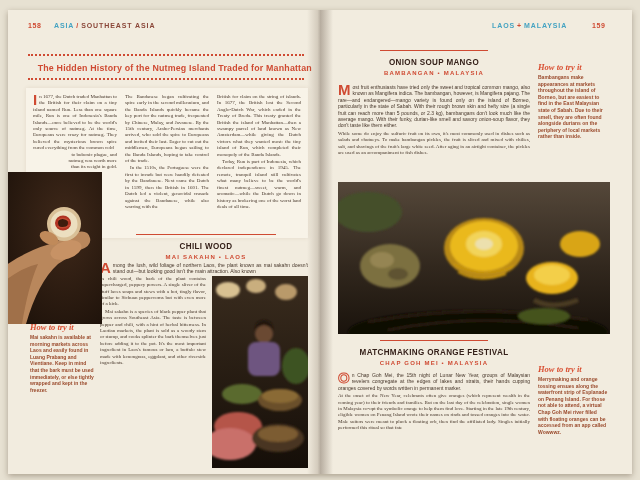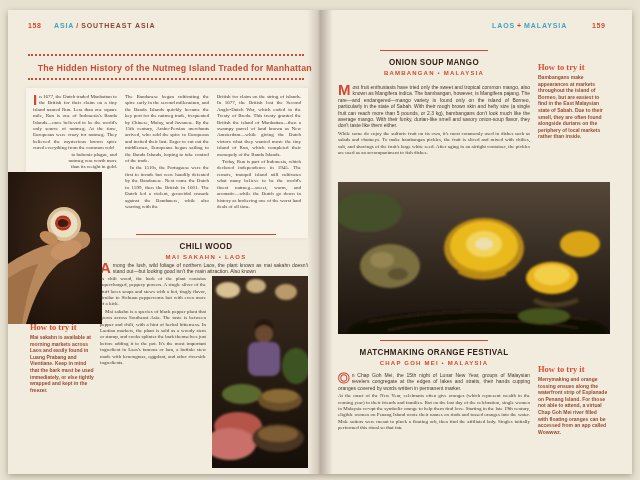--- a/index.html
+++ b/index.html
@@ -34,21 +34,21 @@
            font-size:15px;line-height:12px;color:#cf4a32;margin:0 2px 0 0;}
   .dropcap.outline{color:transparent;-webkit-text-stroke:1px #cf4a32;}
 
   
   .rule{height:1px;background:#cf4a32;}
   .sechead{font-weight:bold;color:#35211a;text-align:center;letter-spacing:.4px;
            transform:scaleX(.85);transform-origin:center;white-space:nowrap;margin:0;}
   .subhead{font-weight:bold;color:#cf4a32;font-size:6px;letter-spacing:1.2px;text-align:center;white-space:nowrap;}
 
   
-  .howto .script{font-family:"Liberation Serif",serif;font-weight:bold;
+  .howto .script{font-family:"Liberation Serif",serif;font-style:italic;font-weight:bold;
                  font-size:8.5px;color:#d94f32;margin-bottom:2px;}
   .howto .htext{font-size:5px;line-height:6.6px;color:#9a4a2c;font-weight:bold;text-align:left;}
 
   .photo{overflow:hidden;background:#241a10;}
   .photo svg{display:block;}
 
   .chilibody{left:92px;top:252px;width:208px;}
   .chilirow{display:flex;gap:6px;}
   .chilicol{width:106px;}
 

